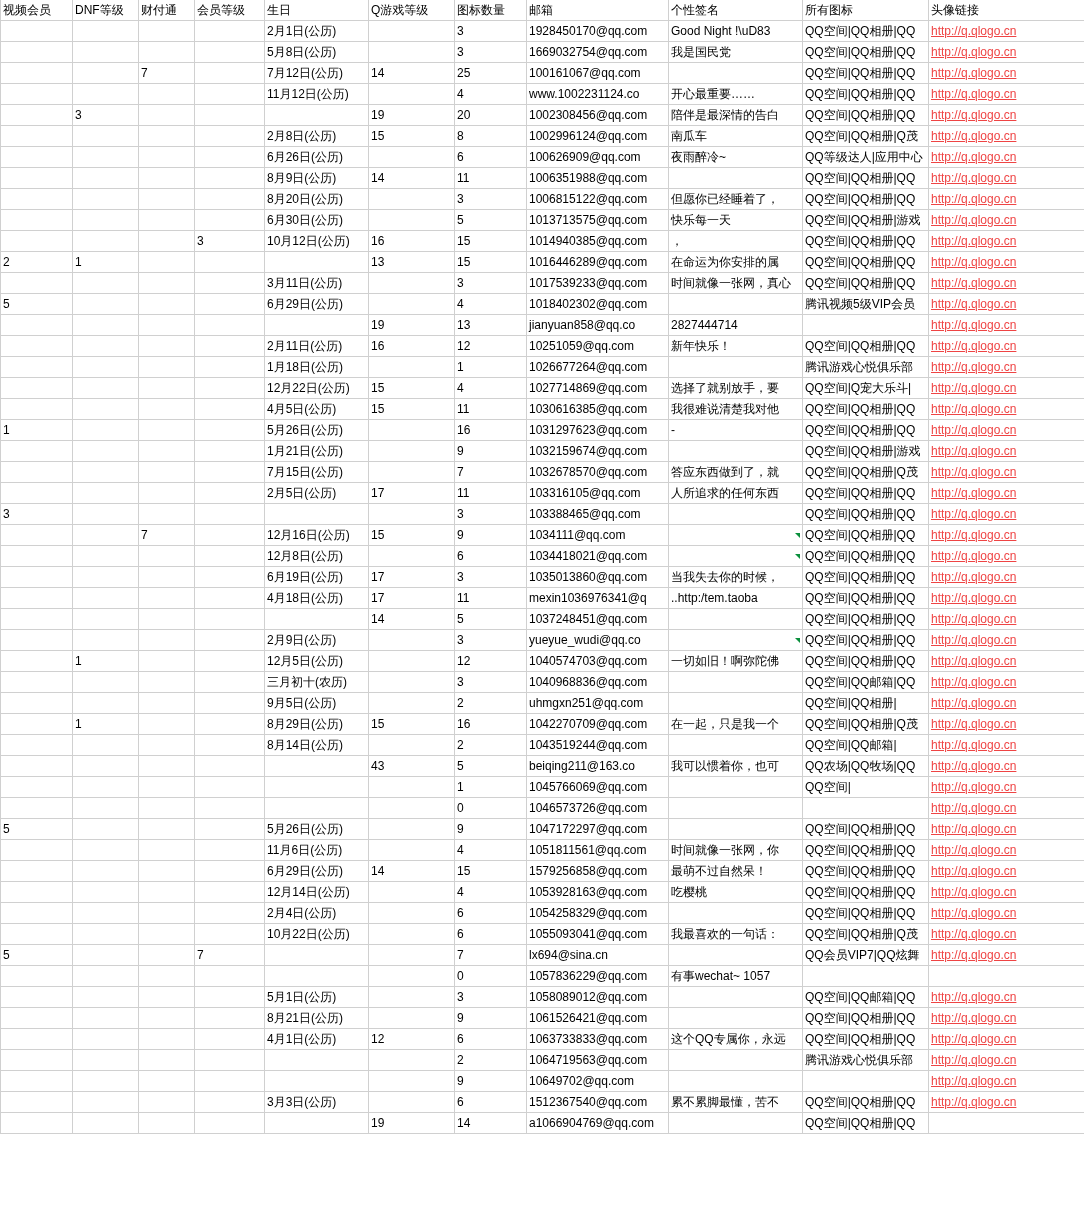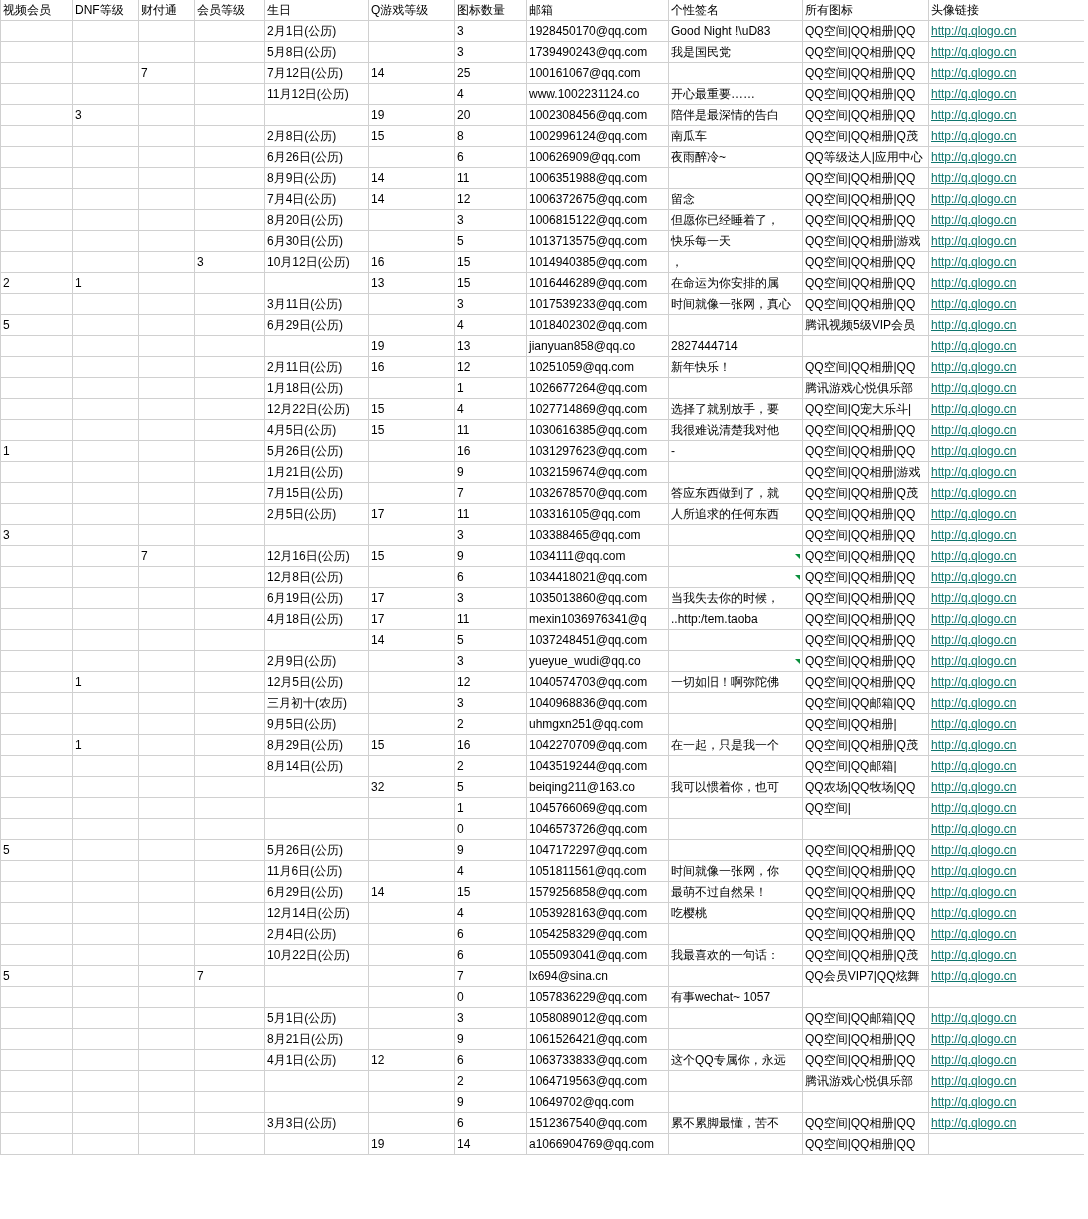--- a/index.html
+++ b/index.html
@@ -41,21 +41,21 @@
     border-top: none;
     font-family: "Liberation Sans", sans-serif;
   }
   td.mono {
     font-family: "Liberation Mono", monospace;
     font-size: 12.5px;
   }
   td.link {
     font-family: "Liberation Mono", monospace;
     font-size: 12.5px;
-    color: #0f766e;
+    color: #ef4444;
   }
   td.link span.u {
     text-decoration: underline;
   }
   td.num {
     font-family: "Liberation Mono", monospace;
     font-size: 12.5px;
   }
   td.cn {
     font-family: "Liberation Sans", sans-serif;
@@ -131,21 +131,21 @@
           <td class="link"><span class="u">http://q.qlogo.cn</span></td>
         </tr>
         <tr>
           <td class="num"></td>
           <td class="num"></td>
           <td class="num"></td>
           <td class="num"></td>
           <td class="cn">5月8日(公历)</td>
           <td class="num"></td>
           <td class="num">3</td>
-          <td class="mono">1739490243@qq.com</td>
+          <td class="mono">1669032754@qq.com</td>
           <td class="cn">我是国民党</td>
           <td class="cn">QQ空间|QQ相册|QQ</td>
           <td class="link"><span class="u">http://q.qlogo.cn</span></td>
         </tr>
         <tr>
           <td class="num"></td>
           <td class="num"></td>
           <td class="num">7</td>
           <td class="num"></td>
           <td class="cn">7月12日(公历)</td>
@@ -211,33 +211,20 @@
         <tr>
           <td class="num"></td>
           <td class="num"></td>
           <td class="num"></td>
           <td class="num"></td>
           <td class="cn">8月9日(公历)</td>
           <td class="num">14</td>
           <td class="num">11</td>
           <td class="mono">1006351988@qq.com</td>
           <td class="cn"></td>
-          <td class="cn">QQ空间|QQ相册|QQ</td>
-          <td class="link"><span class="u">http://q.qlogo.cn</span></td>
-        </tr>
-        <tr>
-          <td class="num"></td>
-          <td class="num"></td>
-          <td class="num"></td>
-          <td class="num"></td>
-          <td class="cn">7月4日(公历)</td>
-          <td class="num">14</td>
-          <td class="num">12</td>
-          <td class="mono">1006372675@qq.com</td>
-          <td class="cn">留念</td>
           <td class="cn">QQ空间|QQ相册|QQ</td>
           <td class="link"><span class="u">http://q.qlogo.cn</span></td>
         </tr>
         <tr>
           <td class="num"></td>
           <td class="num"></td>
           <td class="num"></td>
           <td class="num"></td>
           <td class="cn">8月20日(公历)</td>
           <td class="num"></td>
@@ -590,21 +577,21 @@
           <td class="cn"></td>
           <td class="cn">QQ空间|QQ邮箱|</td>
           <td class="link"><span class="u">http://q.qlogo.cn</span></td>
         </tr>
         <tr>
           <td class="num"></td>
           <td class="num"></td>
           <td class="num"></td>
           <td class="num"></td>
           <td class="cn"></td>
-          <td class="num">32</td>
+          <td class="num">43</td>
           <td class="num">5</td>
           <td class="mono">beiqing211@163.co</td>
           <td class="cn">我可以惯着你，也可</td>
           <td class="cn">QQ农场|QQ牧场|QQ</td>
           <td class="link"><span class="u">http://q.qlogo.cn</span></td>
         </tr>
         <tr>
           <td class="num"></td>
           <td class="num"></td>
           <td class="num"></td>

